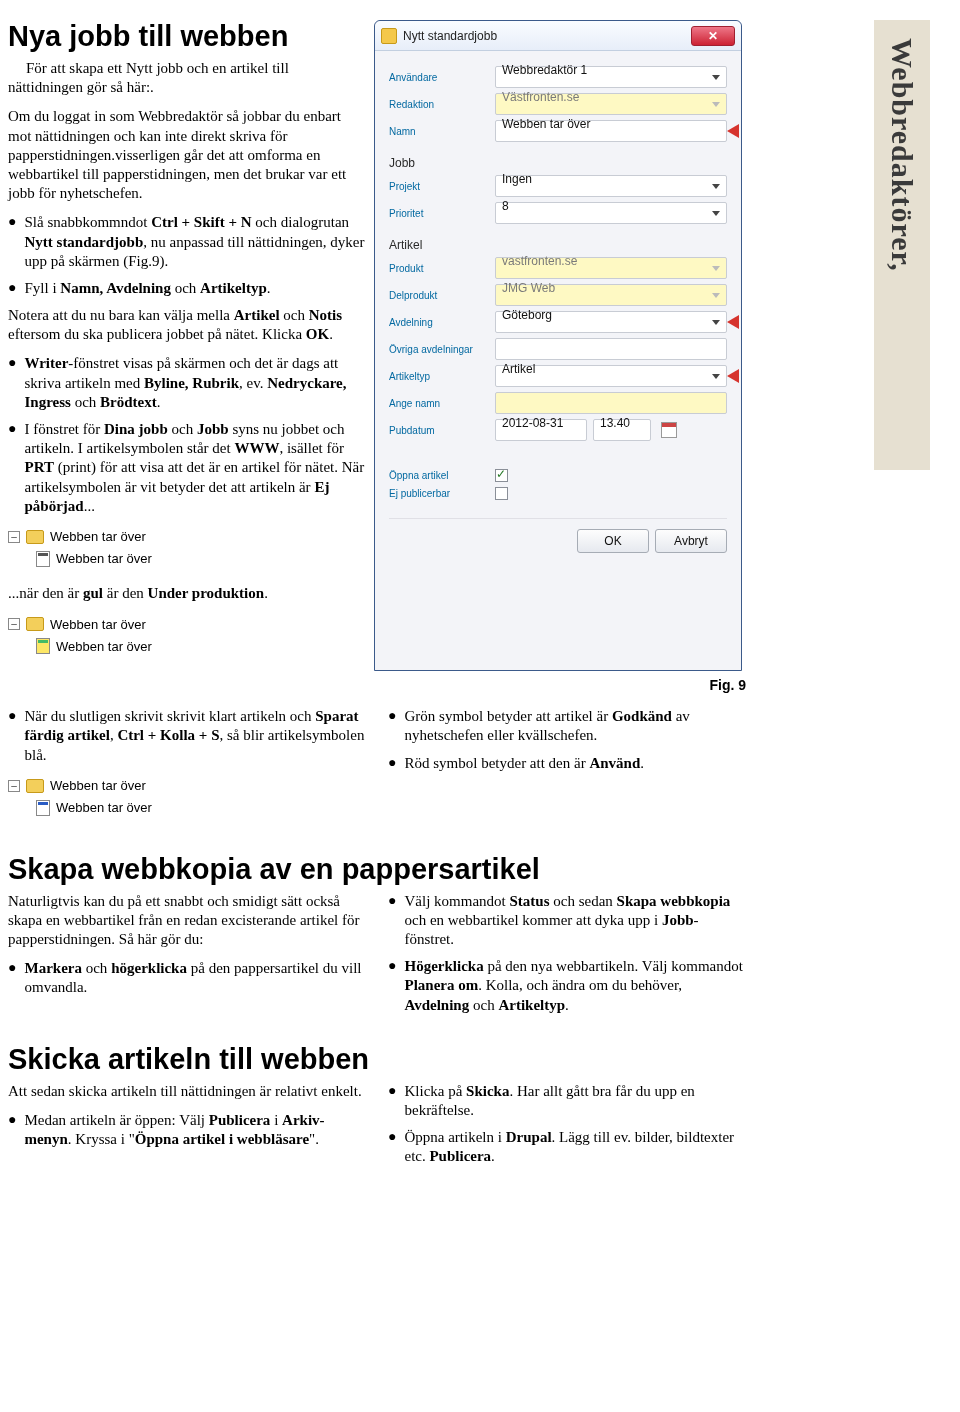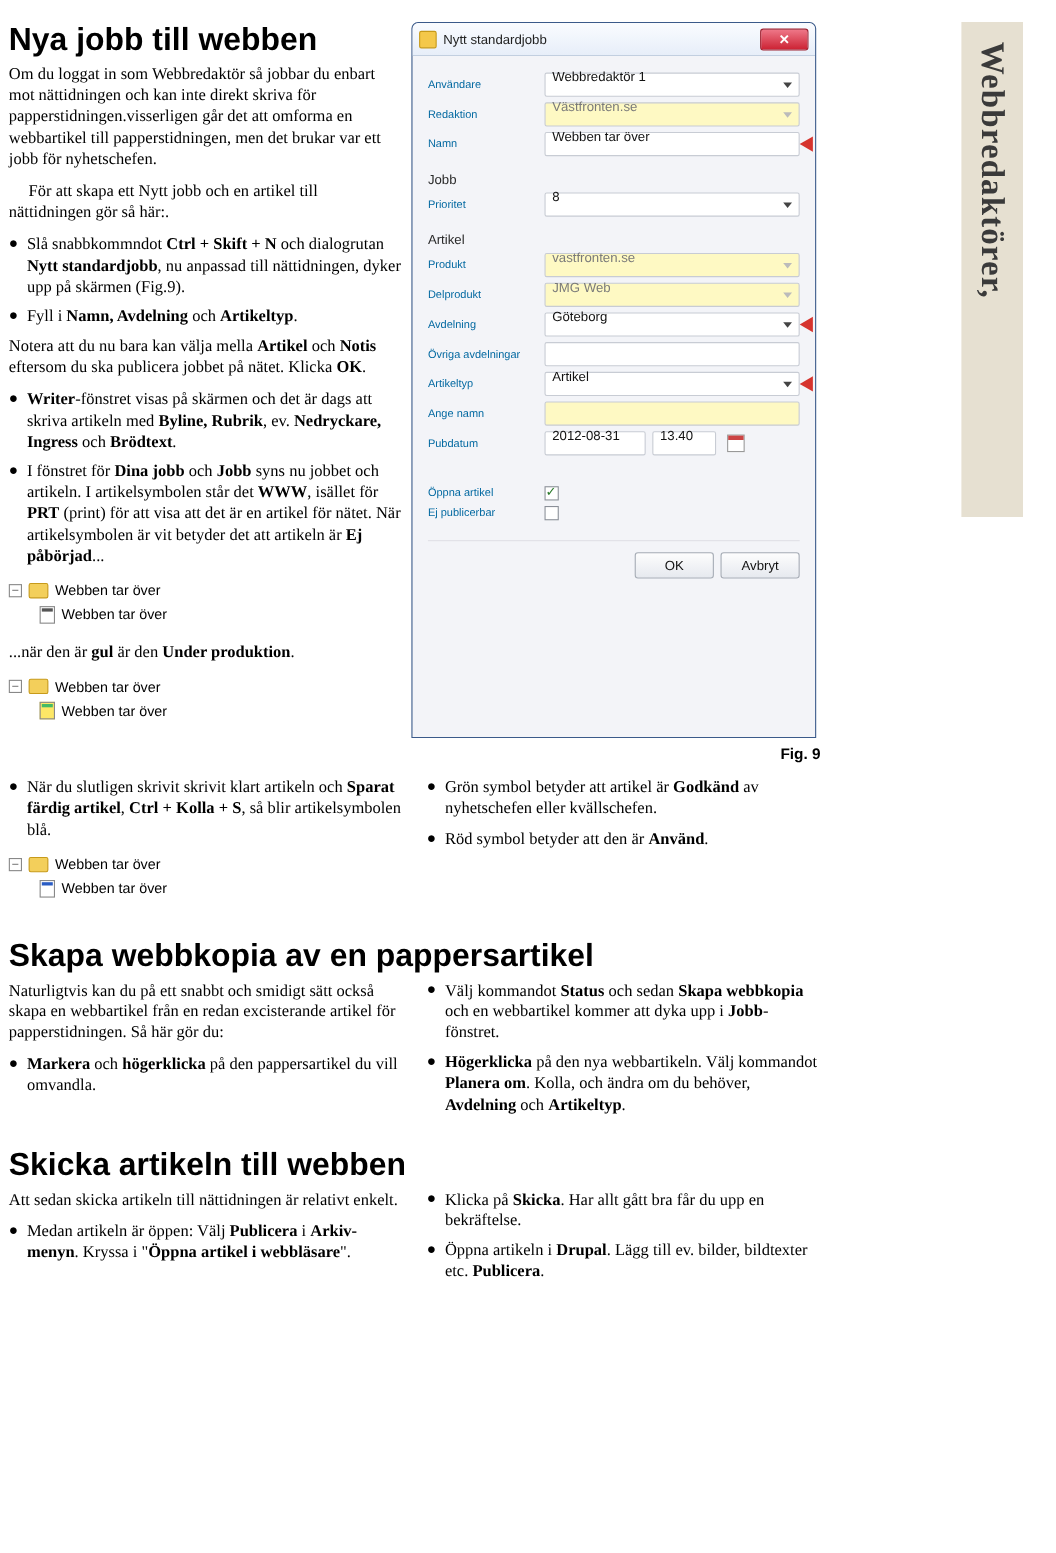--- a/index.html
+++ b/index.html
@@ -119,22 +119,22 @@
   .fig-label { font-family:'Trebuchet MS',Arial,sans-serif; font-size:14px; font-weight:bold; text-align:right; margin: 6px 0 14px 0; }
   .lower { display:flex; gap:22px; margin-top: 6px;}
   .lower .col { flex:1; }
 </style>
 </head>
 <body>
 
 <div class="page-wrap">
   <div class="left-col">
     <h1>Nya jobb till webben</h1>
+    <p style="text-indent:18px">För att skapa ett Nytt jobb och en artikel till nättidningen gör så här:.</p>
     <p>Om du loggat in som Webbredaktör så jobbar du enbart mot nättidningen och kan inte direkt skriva för papperstidningen.visserligen går det att omforma en webbartikel till papperstidningen, men det brukar var ett jobb för nyhetschefen.</p>
-    <p style="text-indent:18px">För att skapa ett Nytt jobb och en artikel till nättidningen gör så här:.</p>
 
     <div class="bullet">
       <span class="bullet-dot">●</span>
       <span class="bullet-text"><span>Slå snabbkommndot </span><span class="b">Ctrl + Skift + N</span><span> och dialogrutan </span><span class="b">Nytt standardjobb</span><span>, nu anpassad till nättidningen, dyker upp på skärmen (Fig.9).</span></span>
     </div>
 
     <div class="bullet">
       <span class="bullet-dot">●</span>
       <span class="bullet-text"><span>Fyll i </span><span class="b">Namn, Avdelning</span><span> och </span><span class="b">Artikeltyp</span><span>.</span></span>
     </div>
@@ -203,20 +203,27 @@
         <div class="dlg-row" style="position:relative">
             <span class="dlg-label">Namn</span>
             <div class="dlg-input">
               <span>Webben tar över</span>
             </div>
             <span class="red-marker" style="right:-12px;top:4px"></span>
           </div>
 
         <div class="dlg-section">Jobb</div>
         <div class="dlg-row">
+            <span class="dlg-label">Projekt</span>
+            <div class="dlg-input">
+              <span>Ingen</span>
+              <span class="dlg-caret"></span>
+            </div>
+          </div>
+        <div class="dlg-row">
             <span class="dlg-label">Prioritet</span>
             <div class="dlg-input">
               <span>8</span>
               <span class="dlg-caret"></span>
             </div>
           </div>
 
         <div class="dlg-section">Artikel</div>
         <div class="dlg-row">
             <span class="dlg-label">Produkt</span>

